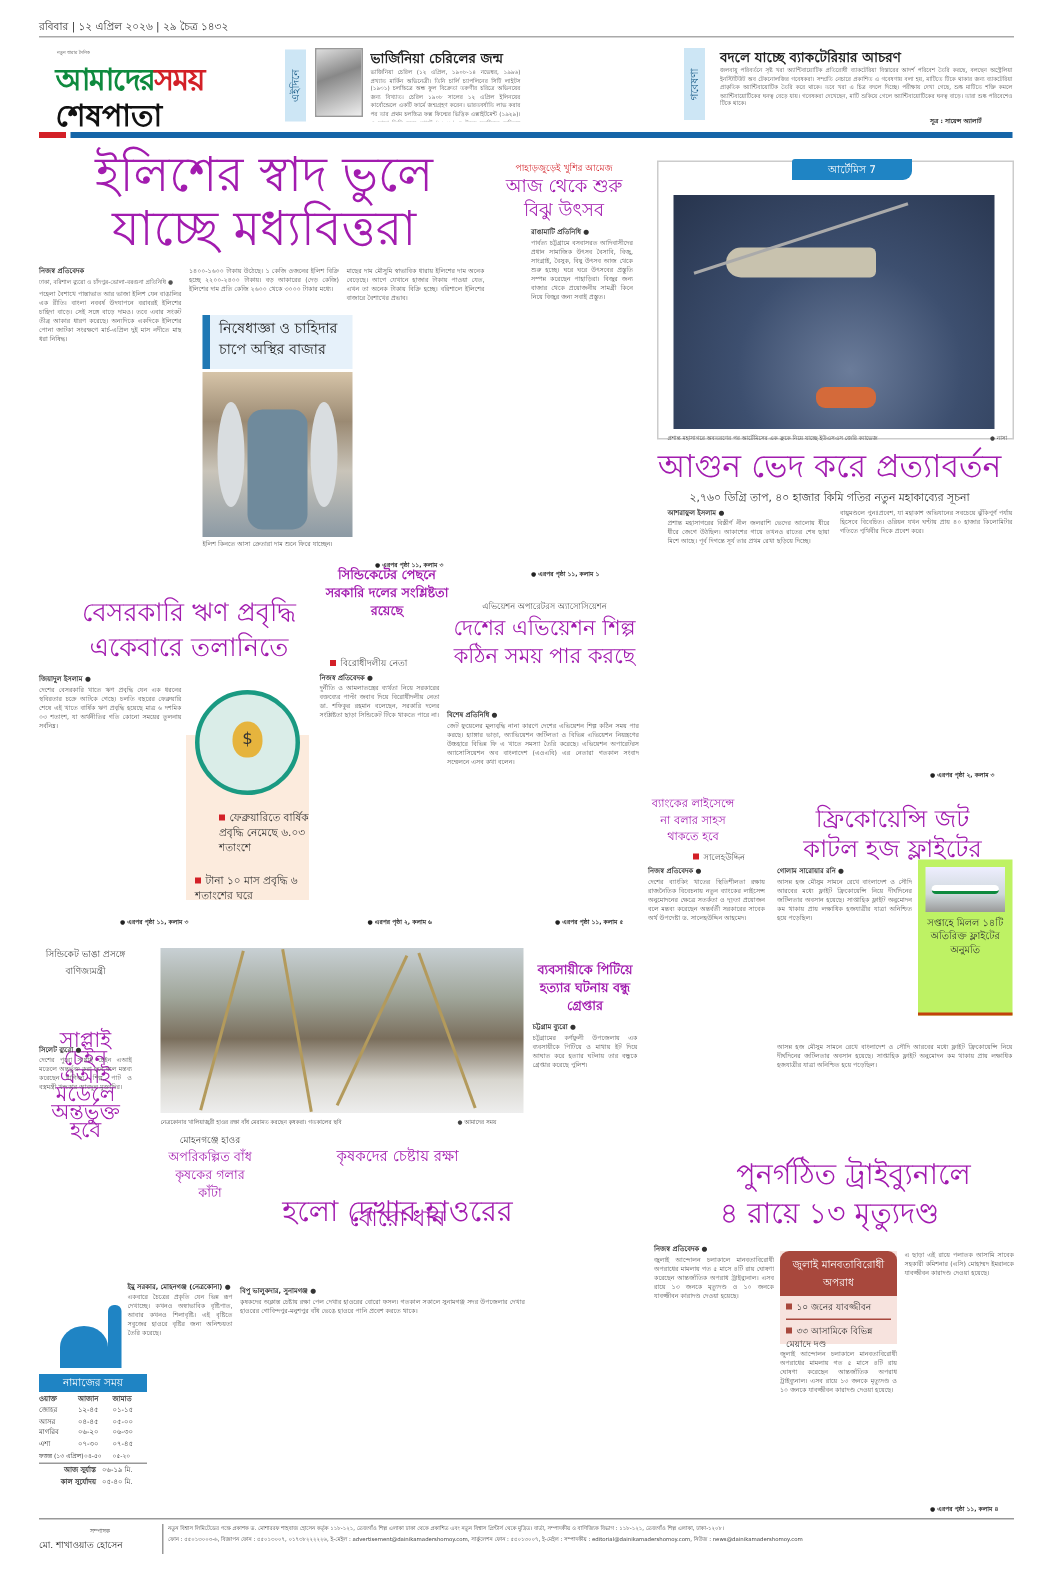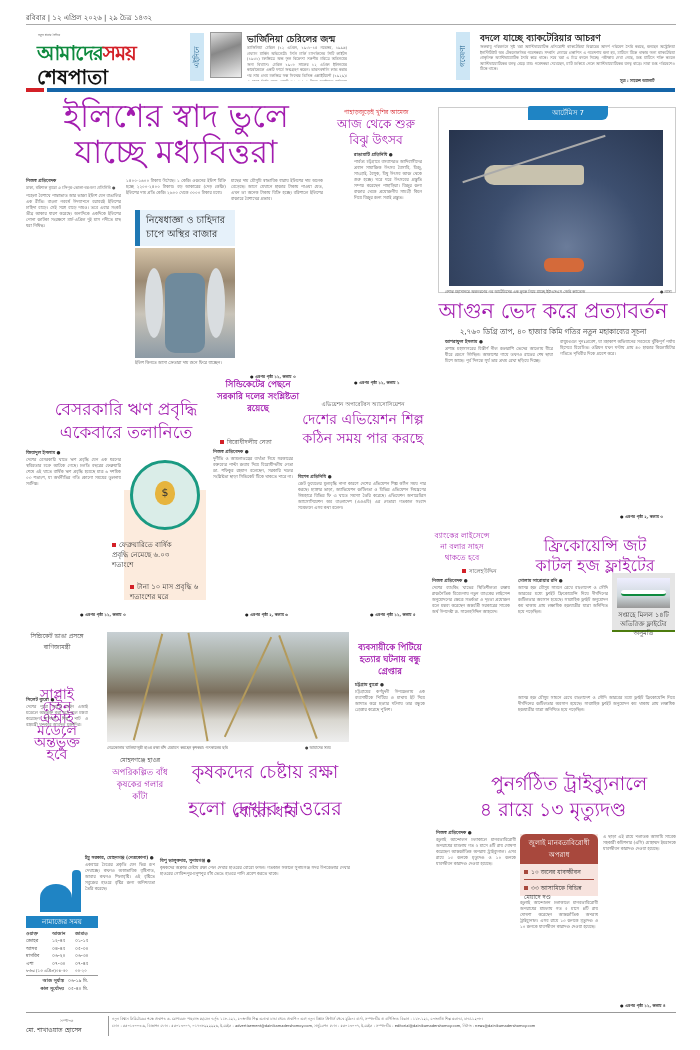--- a/index.html
+++ b/index.html
@@ -90,21 +90,21 @@
 <div class="abs" style="top:514px;left:620px;font-size:4px;font-weight:bold">● এরপর পৃষ্ঠা ২, কলাম ৩</div>
 
 <div class="abs hl" style="top:398px;left:26px;width:200px;font-size:17px;line-height:22px">বেসরকারি ঋণ প্রবৃদ্ধি</div>
 <div class="abs hl" style="top:421px;left:26px;width:200px;font-size:17px;line-height:22px">একেবারে তলানিতে</div>
 <div class="abs byline" style="top:450px;left:26px">জিয়াদুল ইসলাম ●</div>
 <div class="abs body-text" style="top:457px;left:26px;width:95px;height:160px">দেশের বেসরকারি খাতে ঋণ প্রবৃদ্ধি যেন এক ধরনের স্থবিরতার চক্রে আটকে গেছে। চলতি বছরের ফেব্রুয়ারি শেষে এই খাতে বার্ষিক ঋণ প্রবৃদ্ধি হয়েছে মাত্র ৬ দশমিক ০৩ শতাংশ, যা অর্থনীতির গতি কোনো সময়ের তুলনায় সর্বনিম্ন।</div>
 <div class="abs cream" style="top:490px;left:124px;width:82px;height:110px"></div>
 <div class="abs" style="top:460px;left:130px;width:70px;height:70px;border-radius:50%;background:#daede8;border:3px solid #1a9a82">
   <div class="abs" style="left:22px;top:18px;width:20px;height:24px;background:#e6b43d;border-radius:50% 50% 45% 45%;color:#333;font-size:11px;text-align:center;line-height:24px">$</div>
 </div>
-<div class="abs" style="top:540px;left:112px;width:70px;font-size:7px;line-height:10px;color:#333"><span class="red-sq"></span><span>ফেব্রুয়ারিতে বার্ষিক প্রবৃদ্ধি নেমেছে ৬.০৩ শতাংশে</span></div>
+<div class="abs" style="top:540px;left:146px;width:70px;font-size:7px;line-height:10px;color:#333"><span class="red-sq"></span><span>ফেব্রুয়ারিতে বার্ষিক প্রবৃদ্ধি নেমেছে ৬.০৩ শতাংশে</span></div>
 <div class="abs" style="top:582px;left:130px;width:70px;font-size:7px;line-height:10px;color:#333"><span class="red-sq"></span><span>টানা ১০ মাস প্রবৃদ্ধি ৬ শতাংশের ঘরে</span></div>
 <div class="abs" style="top:612px;left:80px;font-size:4px;font-weight:bold">● এরপর পৃষ্ঠা ১১, কলাম ৩</div>
 
 <div class="abs hl" style="top:378px;left:213px;width:90px;font-size:8.5px;line-height:12px;font-weight:bold">সিন্ডিকেটের পেছনে সরকারি দলের সংশ্লিষ্টতা রয়েছে</div>
 <div class="abs" style="top:437px;left:220px;font-size:6px;color:#555"><span class="red-sq"></span><span>বিরোধীদলীয় নেতা</span></div>
 <div class="abs byline" style="top:449px;left:213px">নিজস্ব প্রতিবেদক ●</div>
 <div class="abs body-text" style="top:456px;left:213px;width:80px;height:158px">দুর্নীতি ও আমলাতন্ত্রের ব্যর্থতা নিয়ে সরকারের বক্তব্যের পাল্টা জবাব দিয়ে বিরোধীদলীয় নেতা ডা. শফিকুর রহমান বলেছেন, সরকারি দলের সংশ্লিষ্টতা ছাড়া সিন্ডিকেট টিকে থাকতে পারে না।</div>
 <div class="abs" style="top:612px;left:245px;font-size:4px;font-weight:bold">● এরপর পৃষ্ঠা ২, কলাম ৬</div>
 
 <div class="abs" style="top:401px;left:298px;width:130px;font-size:5.5px;color:#555;text-align:center">এভিয়েশন অপারেটরস অ্যাসোসিয়েশন</div>
@@ -115,21 +115,21 @@
 
 <div class="abs hl" style="top:530px;left:432px;width:60px;font-size:7.5px;line-height:11px;font-weight:normal">ব্যাংকের লাইসেন্সে না বলার সাহস থাকতে হবে</div>
 <div class="abs" style="top:568px;left:462px;font-size:5.5px;color:#555"><span class="red-sq"></span><span>সালেহউদ্দিন</span></div>
 <div class="abs byline" style="top:578px;left:432px">নিজস্ব প্রতিবেদক ●</div>
 <div class="abs body-text" style="top:585px;left:432px;width:78px;height:130px">দেশের ব্যাংকিং খাতের স্থিতিশীলতা রক্ষায় রাজনৈতিক বিবেচনায় নতুন ব্যাংকের লাইসেন্স অনুমোদনের ক্ষেত্রে সতর্কতা ও দৃঢ়তা প্রয়োজন বলে মন্তব্য করেছেন অন্তর্বর্তী সরকারের সাবেক অর্থ উপদেষ্টা ড. সালেহউদ্দিন আহমেদ।</div>
 
 <div class="abs hl" style="top:536px;left:515px;width:160px;font-size:16px;line-height:20px">ফ্রিকোয়েন্সি জট</div>
 <div class="abs hl" style="top:556px;left:515px;width:160px;font-size:16px;line-height:20px">কাটল হজ ফ্লাইটের</div>
 <div class="abs byline" style="top:578px;left:518px">গোলাম সারোয়ার রনি ●</div>
 <div class="abs body-text" style="top:585px;left:518px;width:90px;height:110px">আসন্ন হজ মৌসুম সামনে রেখে বাংলাদেশ ও সৌদি আরবের মধ্যে ফ্লাইট ফ্রিকোয়েন্সি নিয়ে দীর্ঘদিনের জটিলতার অবসান হয়েছে। সাপ্তাহিক ফ্লাইট অনুমোদন কম থাকায় প্রায় লক্ষাধিক হজযাত্রীর যাত্রা অনিশ্চিত হয়ে পড়েছিল।</div>
-<div class="abs" style="top:573px;left:612px;width:63px;height:59px;background:#e5e5e5;border-bottom:2px solid #4d7c0f">
+<div class="abs" style="top:573px;left:612px;width:63px;height:104px;background:#bef264;border-bottom:2px solid #c2410c">
   <div class="abs" style="top:5px;left:5px;width:53px;height:30px;background:linear-gradient(180deg,#eef 0%,#cfd8dc 60%,#999 100%)">
     <div class="abs" style="top:12px;left:4px;width:45px;height:6px;background:#fff;border-radius:3px;border-bottom:2px solid #0e8a3e"></div>
   </div>
   <div class="abs" style="top:38px;left:2px;width:59px;font-size:6.5px;line-height:9px;text-align:center;color:#333">সপ্তাহে মিলল ১৪টি অতিরিক্ত ফ্লাইটের অনুমতি</div>
 </div>
 <div class="abs body-text" style="top:695px;left:518px;width:157px;height:30px">আসন্ন হজ মৌসুম সামনে রেখে বাংলাদেশ ও সৌদি আরবের মধ্যে ফ্লাইট ফ্রিকোয়েন্সি নিয়ে দীর্ঘদিনের জটিলতার অবসান হয়েছে। সাপ্তাহিক ফ্লাইট অনুমোদন কম থাকায় প্রায় লক্ষাধিক হজযাত্রীর যাত্রা অনিশ্চিত হয়ে পড়েছিল।</div>
 
 <div class="abs" style="top:631px;left:26px;width:62px;font-size:6px;text-align:center;color:#444">সিন্ডিকেট ভাঙা প্রসঙ্গে বাণিজ্যমন্ত্রী</div>
 <div class="abs hl" style="top:688px;left:26px;width:62px;font-size:14px;line-height:12px">সাপ্লাই চেইন এআই মডেলে অন্তর্ভুক্ত হবে</div>
 <div class="abs byline" style="top:697px;left:26px">সিলেট ব্যুরো ●</div>
@@ -146,21 +146,21 @@
 
 <div class="abs hl" style="top:641px;left:355px;width:70px;font-size:8.5px;line-height:12px;font-weight:bold">ব্যবসায়ীকে পিটিয়ে হত্যার ঘটনায় বন্ধু গ্রেপ্তার</div>
 <div class="abs byline" style="top:682px;left:355px">চট্টগ্রাম ব্যুরো ●</div>
 <div class="abs body-text" style="top:689px;left:355px;width:70px;height:170px">চট্টগ্রামের কর্ণফুলী উপজেলায় এক ব্যবসায়ীকে পিটিয়ে ও মাথায় ইট দিয়ে আঘাত করে হত্যার ঘটনায় তার বন্ধুকে গ্রেপ্তার করেছে পুলিশ।</div>
 
 <div class="abs" style="top:755px;left:110px;width:60px;font-size:6px;text-align:center;color:#444">মোহনগঞ্জে হাওর</div>
 <div class="abs hl" style="top:766px;left:110px;width:60px;font-size:8.5px;line-height:12px">অপরিকল্পিত বাঁধ কৃষকের গলার কাঁটা</div>
 <div class="abs byline" style="top:855px;left:85px;width:70px">ইমু সরকার, মোহনগঞ্জ (নেত্রকোনা) ●</div>
 <div class="abs body-text" style="top:862px;left:85px;width:70px;height:150px">একবারে চৈত্রের প্রকৃতি যেন ভিন্ন রূপ দেখাচ্ছে। কখনও অস্বাভাবিক বৃষ্টিপাত, আবার কখনও শিলাবৃষ্টি। এই বৃষ্টিতে সবুজের হাওরে বৃষ্টির জন্য অনিশ্চয়তা তৈরি করেছে।</div>
 
-<div class="abs hl" style="top:762px;left:175px;width:180px;font-size:18px;line-height:20px">কৃষকদের চেষ্টায় রক্ষা</div>
+<div class="abs hl" style="top:762px;left:175px;width:180px;font-size:10px;line-height:20px">কৃষকদের চেষ্টায় রক্ষা</div>
 <div class="abs hl" style="top:798px;left:175px;width:180px;font-size:19px;line-height:20px">হলো দেখার হাওরের</div>
 <div class="abs hl" style="top:802px;left:175px;width:180px;font-size:15px;line-height:20px">বোরো ধান</div>
 <div class="abs byline" style="top:858px;left:160px">বিপু ভালুকদার, সুনামগঞ্জ ●</div>
 <div class="abs body-text" style="top:865px;left:160px;width:190px;height:145px">কৃষকদের অক্লান্ত চেষ্টায় রক্ষা পেল দেখার হাওরের বোরো ফসল। গতকাল সকালে সুনামগঞ্জ সদর উপজেলার দেখার হাওরের গোবিন্দপুর-মনুশপুর বাঁধ ভেঙে হাওরে পানি প্রবেশ করতে থাকে।</div>
 
 <div class="abs hl" style="top:770px;left:446px;width:246px;font-size:19px;line-height:26px">পুনর্গঠিত ট্রাইব্যুনালে</div>
 <div class="abs hl" style="top:796px;left:430px;width:246px;font-size:19px;line-height:26px">৪ রায়ে ১৩ মৃত্যুদণ্ড</div>
 <div class="abs byline" style="top:830px;left:436px">নিজস্ব প্রতিবেদক ●</div>
 <div class="abs body-text" style="top:837px;left:436px;width:80px;height:175px">জুলাই আন্দোলন চলাকালে মানবতাবিরোধী অপরাধের মামলায় গত ৫ মাসে ৪টি রায় ঘোষণা করেছেন আন্তর্জাতিক অপরাধ ট্রাইব্যুনাল। এসব রায়ে ১৩ জনকে মৃত্যুদণ্ড ও ১০ জনকে যাবজ্জীবন কারাদণ্ড দেওয়া হয়েছে।</div>
 <div class="abs" style="top:834px;left:520px;width:78px;height:62px;background:#f7e3de">

